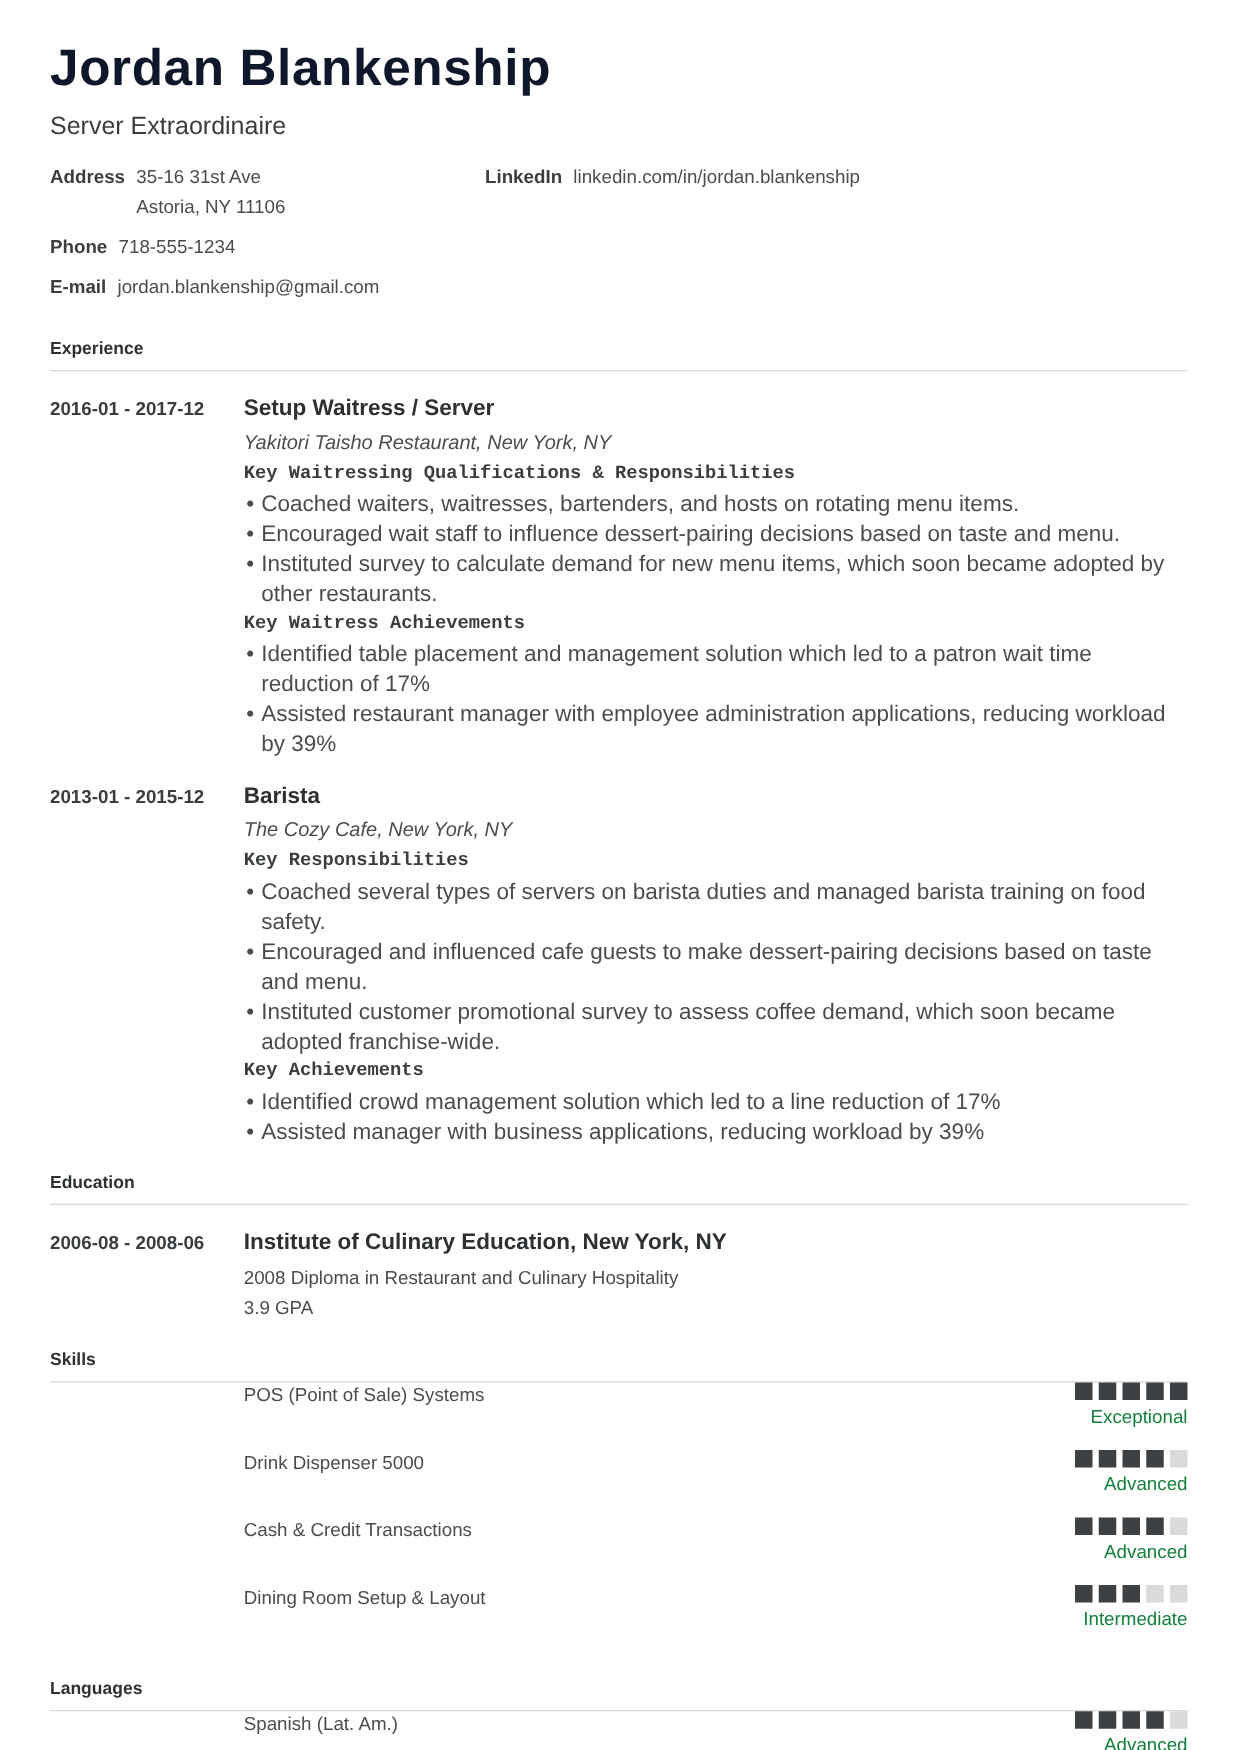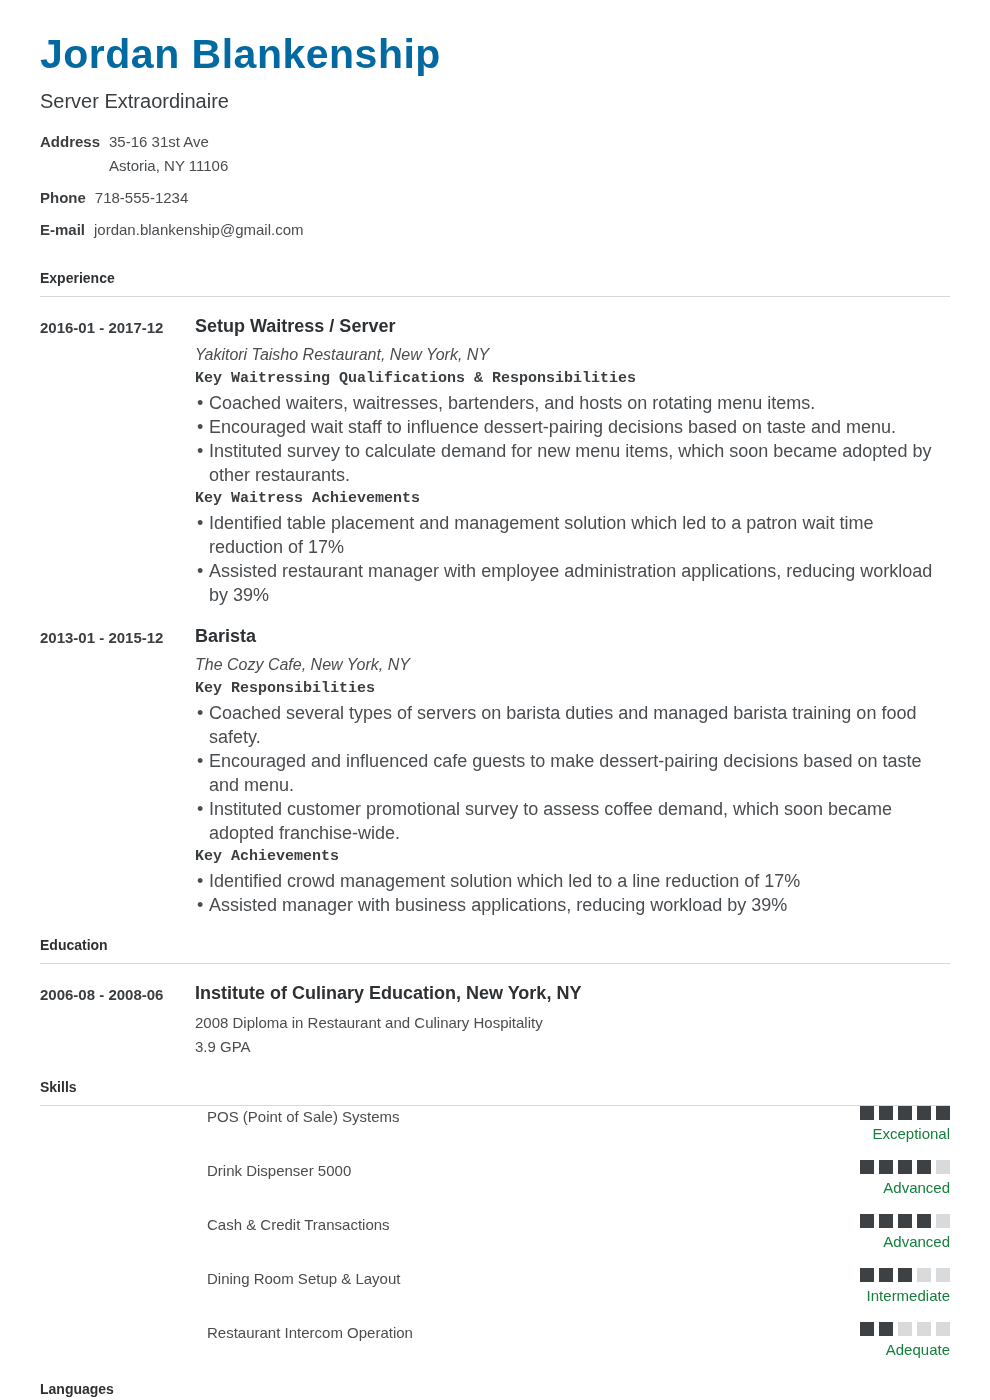--- a/index.html
+++ b/index.html
@@ -6,21 +6,21 @@
   body {
     width:990px; height:1400px; overflow:hidden;
     font-family:"Liberation Sans","DejaVu Sans",sans-serif;
     color:#4a4d50;
   }
   .page { padding:30px 40px 0 40px; }
 
   
   .name {
     margin:0; font-size:41px; line-height:48px; font-weight:700;
-    color:#0369a1; letter-spacing:0.5px;
+    color:#0f172a; letter-spacing:0.5px;
   }
   .subtitle { margin-top:10px; font-size:20px; line-height:26px; color:#3a3d40; }
 
   .contact { display:flex; margin-top:16px; }
   .contact-col-left { width:348px; flex:0 0 348px; }
   .crow { display:flex; font-size:15px; line-height:24px; margin-bottom:8px; }
   .clabel { font-weight:700; color:#3b3e41; margin-right:9px; white-space:nowrap; }
   .cvalue { color:#4a4d50; }
   .cline { display:block; }
 
@@ -38,21 +38,21 @@
   .entry-title { margin:0; font-size:18px; line-height:25px; font-weight:700; color:#2e3134; }
   .company { font-style:italic; font-size:16px; line-height:24px; margin-top:4px; }
   .subhead { font-size:15px; line-height:24px; font-weight:700; color:#3b3e41;font-family:Liberation Mono, monospace; }
   .bullets { margin:0; padding:0; list-style:none; }
   .bullets li { font-size:18px; line-height:24px; padding-left:14px; position:relative; }
   .bullets li::before { content:"\2022"; position:absolute; left:2px; color:#4a4d50; }
   .edu-line { font-size:15px; line-height:24px; }
   .edu-line:first-of-type { margin-top:5px; }
 
   
-  .rate-row { display:grid; grid-template-columns:155px 1fr; margin-bottom:15px;gap:12px; }
+  .rate-row { display:grid; grid-template-columns:155px 1fr; margin-bottom:15px; }
   .rate-row:first-of-type { margin-top:15px; }
   .rate-inner { display:flex; justify-content:space-between; align-items:flex-start; }
   .rate-name { font-size:15px; line-height:22px; }
   .rating { text-align:right; }
   .squares { display:flex; gap:5px; justify-content:flex-end; }
   .sq { width:14px; height:14px; display:inline-block; }
   .sq-filled { background:#3e4144; }
   .sq-empty { background:#d9dadb; }
   .rate-level { font-size:15px; line-height:23px; margin-top:2px; color:#15803d; }
 </style>
@@ -75,20 +75,26 @@
       </div>
       <div class="crow">
         <span class="clabel">Phone</span>
         <span class="cvalue">718-555-1234</span>
       </div>
       <div class="crow">
         <span class="clabel">E-mail</span>
         <span class="cvalue">jordan.blankenship@gmail.com</span>
       </div>
     </div>
+    <div class="contact-col">
+      <div class="crow">
+        <span class="clabel">LinkedIn</span>
+        <span class="cvalue">linkedin.com/in/jordan.blankenship</span>
+      </div>
+    </div>
   </div>
 
 
   <h2 class="section-heading">Experience</h2>
   <hr class="hairline">
 
   <div class="entry">
     <div class="dates">2016-01 - 2017-12</div>
     <div class="entry-body">
       <h3 class="entry-title">Setup Waitress / Server</h3>
@@ -200,33 +206,20 @@
             <span class="sq sq-filled"></span>
             <span class="sq sq-empty"></span>
             <span class="sq sq-empty"></span>
           </div>
         <div class="rate-level">Intermediate</div>
       </div>
     </div>
   </div>
   <div class="rate-row">
     <div></div>
-    <div class="rate-inner">
-      <div class="rate-name">Restaurant Intercom Operation</div>
-      <div class="rating">
-        <div class="squares">
-            <span class="sq sq-filled"></span>
-            <span class="sq sq-filled"></span>
-            <span class="sq sq-empty"></span>
-            <span class="sq sq-empty"></span>
-            <span class="sq sq-empty"></span>
-          </div>
-        <div class="rate-level">Adequate</div>
-      </div>
-    </div>
   </div>
 
   <h2 class="section-heading">Languages</h2>
   <hr class="hairline">
 
   <div class="rate-row">
     <div></div>
     <div class="rate-inner">
       <div class="rate-name">Spanish (Lat. Am.)</div>
       <div class="rating">

